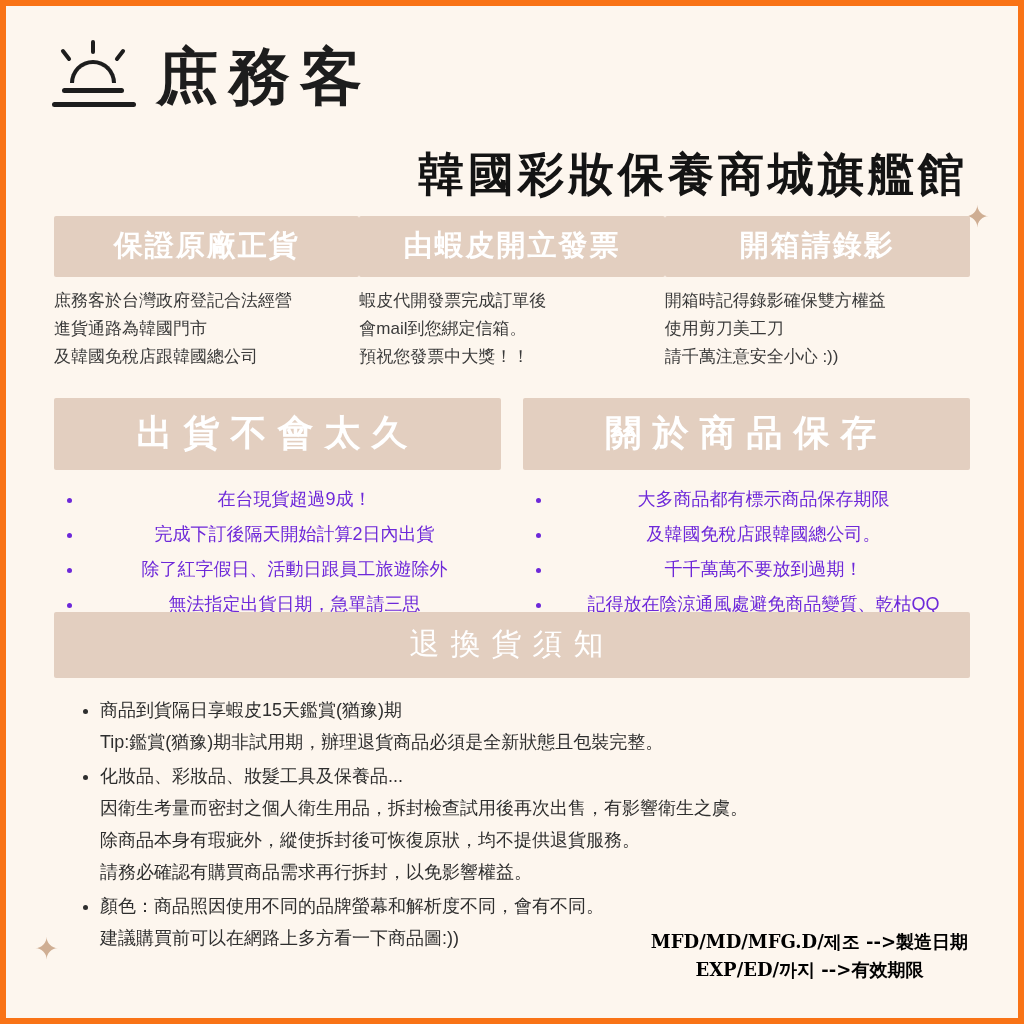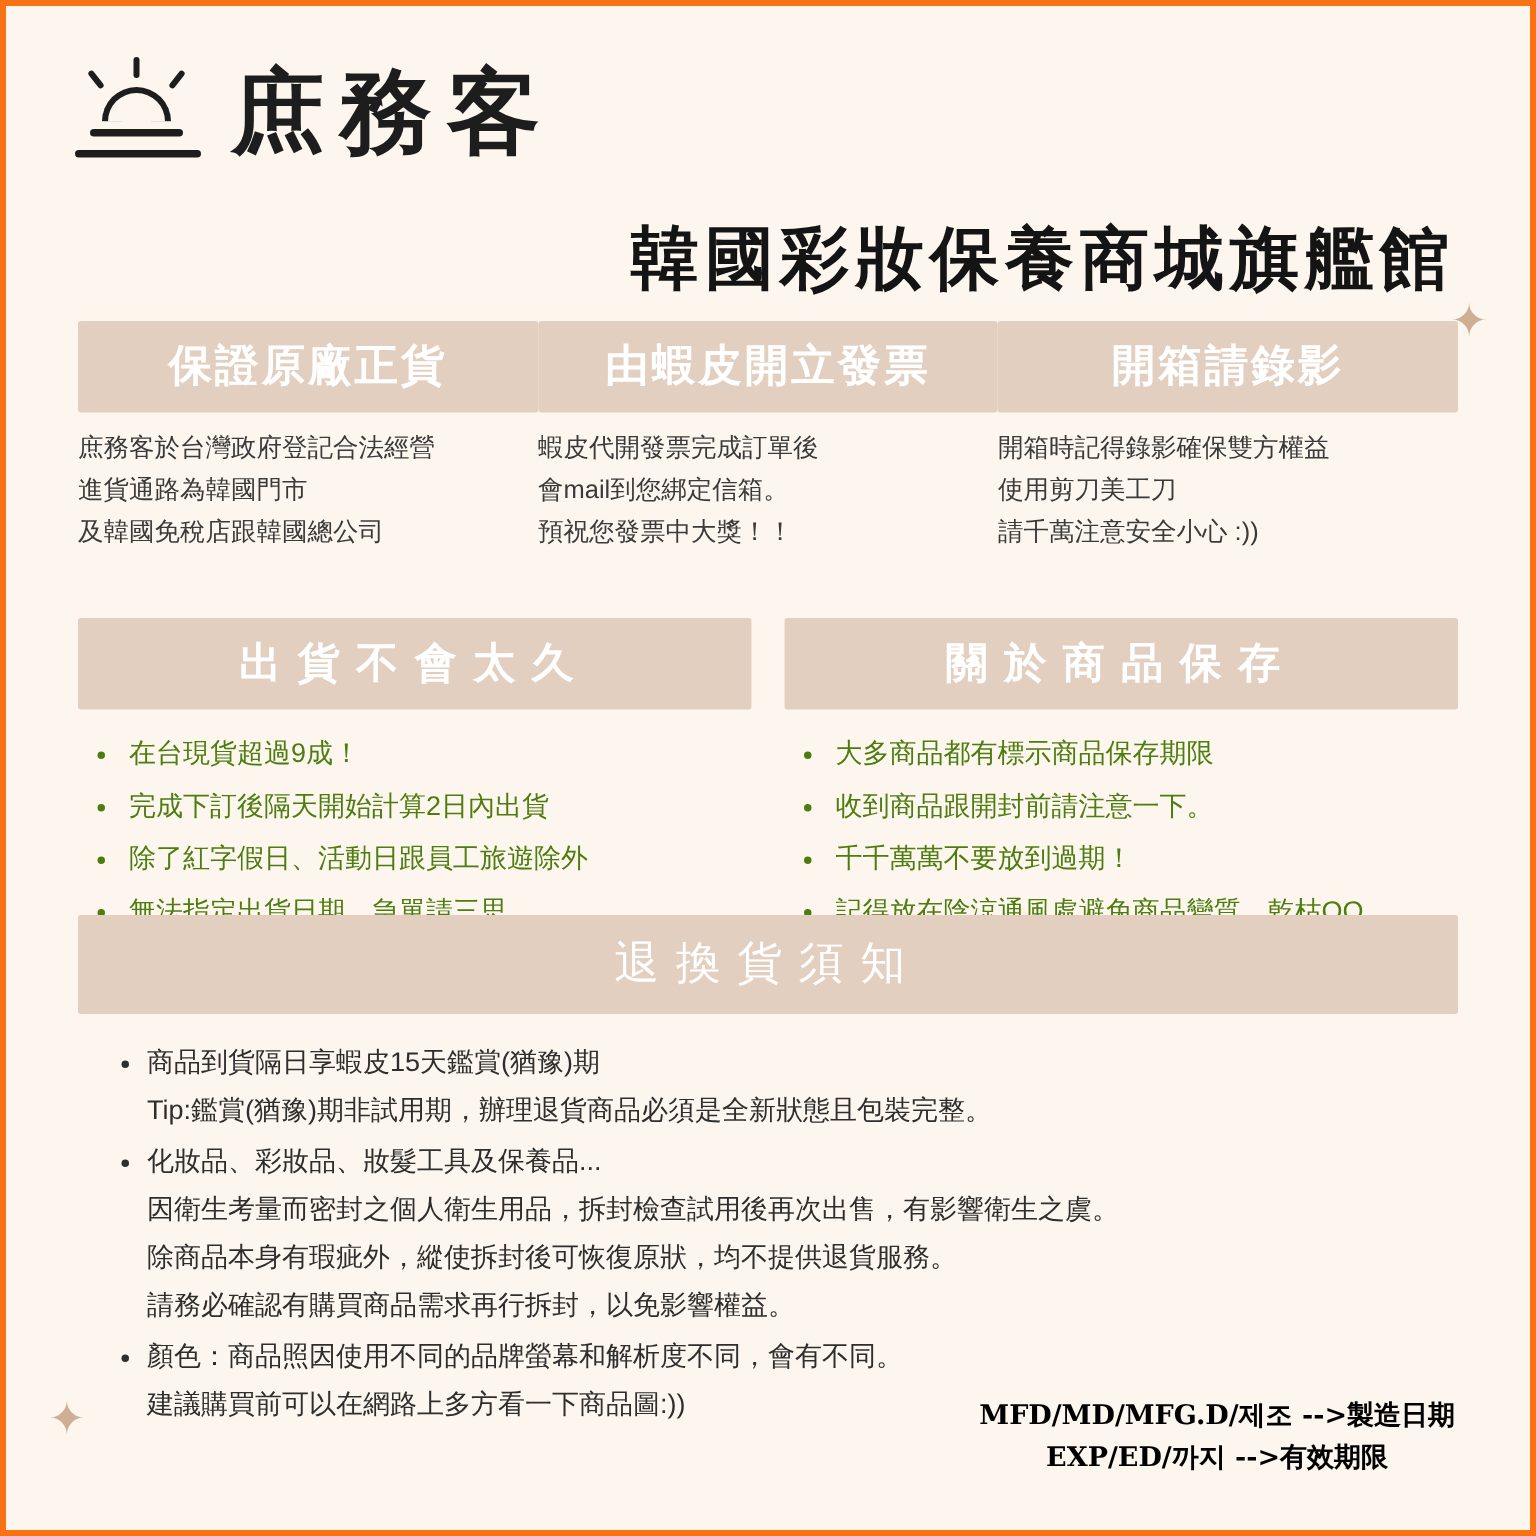--- a/index.html
+++ b/index.html
@@ -12,21 +12,21 @@
     background: #fdf6ee;
     font-family: "Liberation Sans", sans-serif;
     color: #2b2b2b;
     overflow: hidden;
   }
   .page {
     position: relative;
     width: 1024px;
     height: 1024px;
     box-sizing: border-box;
-    border: 4px solid #f97316;
+    border: 6px solid #f97316;
     background: #fdf6ee;
   }
   .inner {
     position: absolute;
     inset: 10px;
   }
 
   
   .logo-row {
     position: absolute;
@@ -138,32 +138,32 @@
     display: flex;
     gap: 22px;
   }
   .two .col { flex: 1 1 0; }
   .band-wide {
     background: #e3cfc0;
     color: #ffffff;
     text-align: center;
     font-family: "DejaVu Serif", serif;
     font-weight: 700;
-    font-size: 28px;
+    font-size: 36px;
     letter-spacing: 11px;
     padding: 11px 0 12px;
     border-radius: 2px;
-    margin-top: 16px;
   }
   ul.bullets {
     margin: 12px 0 0;
     padding-left: 30px;
     font-size: 18px;
     line-height: 1.95;
-    color: #4d7c0f;
+    color: #6d28d9;
+    text-align: center;
   }
   ul.bullets li { padding-left: 4px; }
 
   
   .returns {
     position: absolute;
     left: 38px;
     right: 38px;
     top: 596px;
   }
@@ -259,21 +259,21 @@
           <li>在台現貨超過9成！</li>
           <li>完成下訂後隔天開始計算2日內出貨</li>
           <li>除了紅字假日、活動日跟員工旅遊除外</li>
           <li>無法指定出貨日期，急單請三思</li>
         </ul>
       </div>
       <div class="col">
         <div class="band-wide">關於商品保存</div>
         <ul class="bullets">
           <li>大多商品都有標示商品保存期限</li>
-          <li>收到商品跟開封前請注意一下。</li>
+          <li>及韓國免稅店跟韓國總公司。</li>
           <li>千千萬萬不要放到過期！</li>
           <li>記得放在陰涼通風處避免商品變質、乾枯QQ</li>
         </ul>
       </div>
     </div>
 
     <div class="returns">
       <div class="band-full">退換貨須知</div>
       <ul class="returns-list">
         <li>

